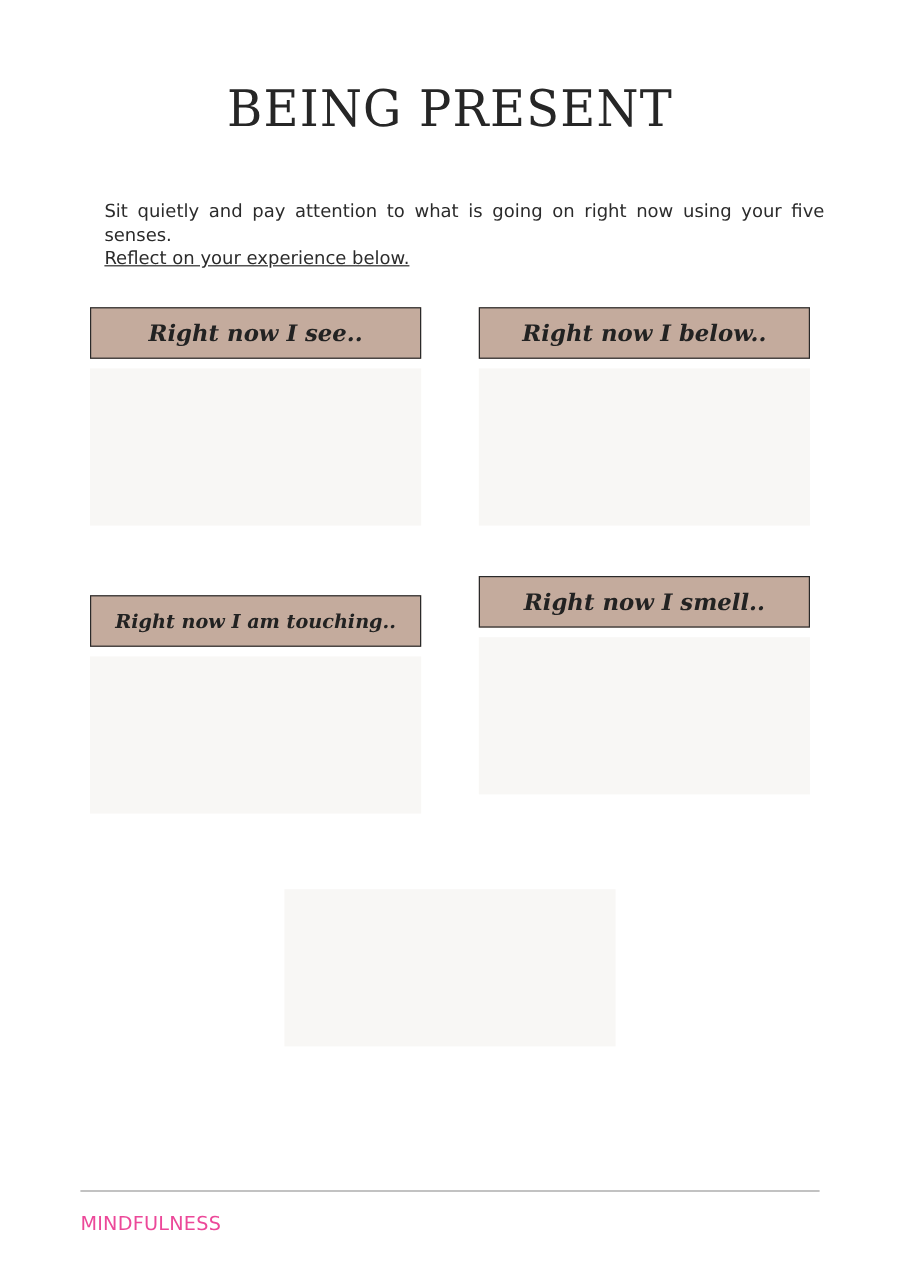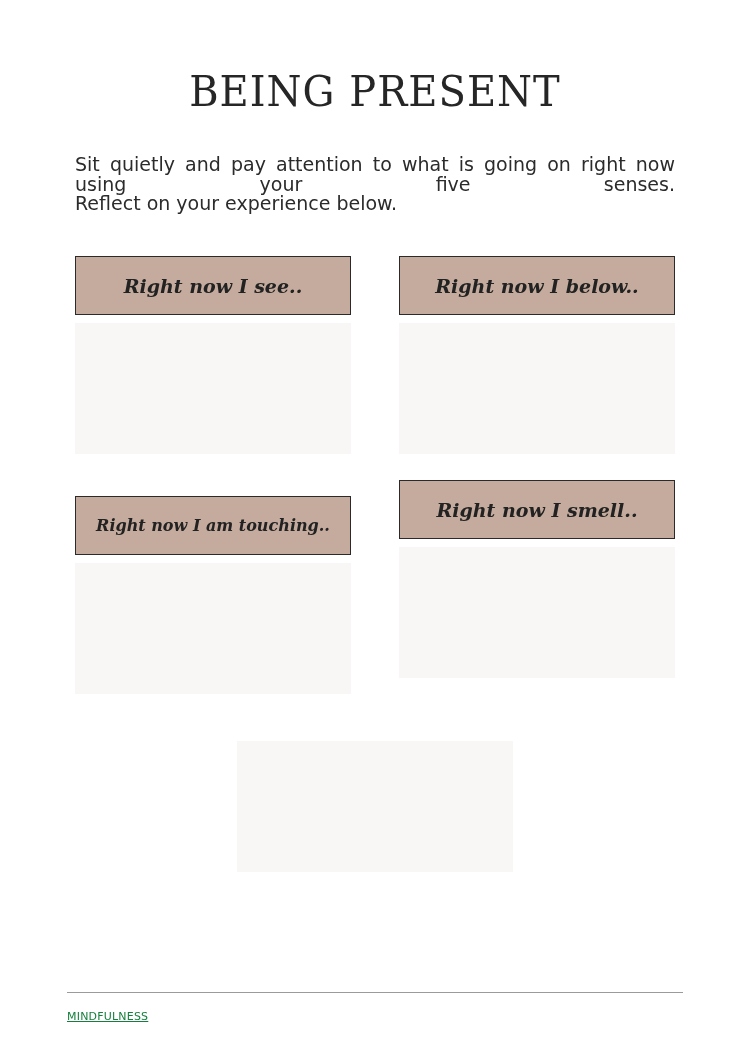--- a/index.html
+++ b/index.html
@@ -5,46 +5,45 @@
     html, body { margin: 0; padding: 0; background: #ffffff; }
     body { width: 750px; height: 1060px; position: relative; overflow: hidden; font-family: "Liberation Sans", sans-serif; }
     .page-title {
       position: absolute; left: 0; top: 68px; width: 750px; text-align: center;
       font-family: "DejaVu Serif", serif; font-size: 40px; font-weight: normal;
       letter-spacing: 1px; color: #262626; margin: 0;
       transform: scaleY(1.05);
     }
     .intro {
       position: absolute; left: 75px; top: 155px; width: 600px;
-      font-family: "DejaVu Sans", sans-serif; font-size: 19px; line-height: 19.5px;
-      color: #2b2b2b; text-align: justify; text-align-last: left; margin: 0;
+      font-family: "DejaVu Sans", sans-serif; font-size: 15px; line-height: 19.5px;
+      color: #2b2b2b; text-align: justify; text-align-last: left; margin: 12px;
     }
     .intro .line1 { display: block; text-align: justify; text-align-last: justify; }
-    .intro .line2 { display: block; }
+    .intro .line2 { display: block; text-decoration: underline; }
     .card { position: absolute; width: 276px; }
     .card-header {
-      box-sizing: border-box; width: 276px; height: 59px;
+      box-sizing: border-box; width: 276px; height: 43px;
       background: #c4ab9d; border: 1.5px solid #2a2a2a;
       display: flex; align-items: center; justify-content: center;
       font-family: "DejaVu Serif", serif; font-style: italic; font-weight: bold;
       color: #222; font-size: 19px;
     }
     .card-header.small { font-size: 16px; }
     .card-area {
       margin-top: 8px; width: 276px; height: 131px; background: #f8f7f5;
     }
     .footer-rule {
       position: absolute; left: 67px; top: 992px; width: 616px; height: 0;
       border-top: 1.5px solid #9b9b9b;
     }
     .footer-label {
       position: absolute; left: 67px; top: 1010px;
-      font-family: "DejaVu Sans", sans-serif; font-size: 11px; color: #15803d;
+      font-family: "DejaVu Sans", sans-serif; font-size: 16px; color: #ec4899;
       letter-spacing: 0.2px;
-      text-decoration: underline;
     }
   </style>
 </head>
 <body>
 
 <h1 class="page-title">BEING PRESENT</h1>
 
 <p class="intro">
   <span class="line1">Sit quietly and pay attention to what is going on right now using your five senses.</span>
   <span class="line2">Reflect on your experience below.</span>

